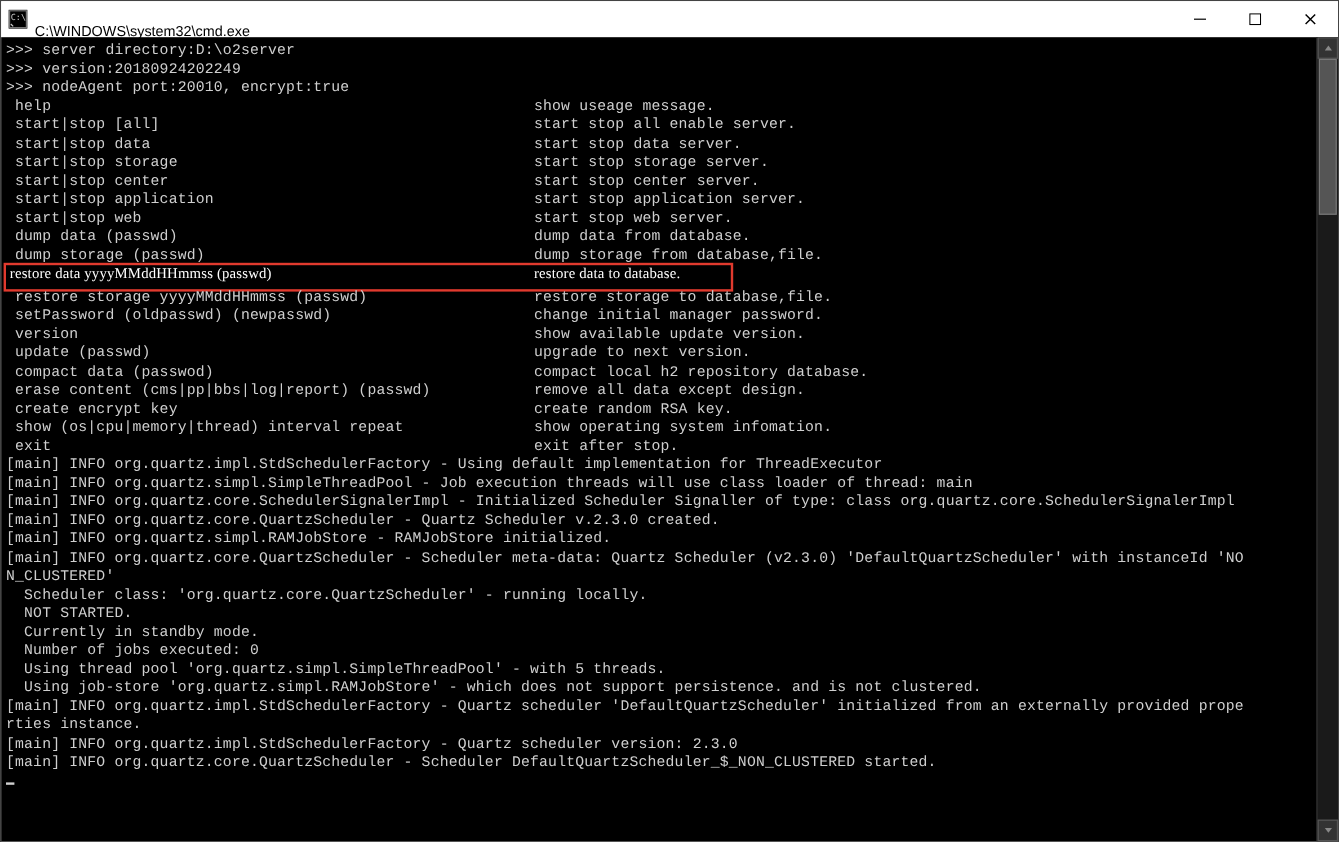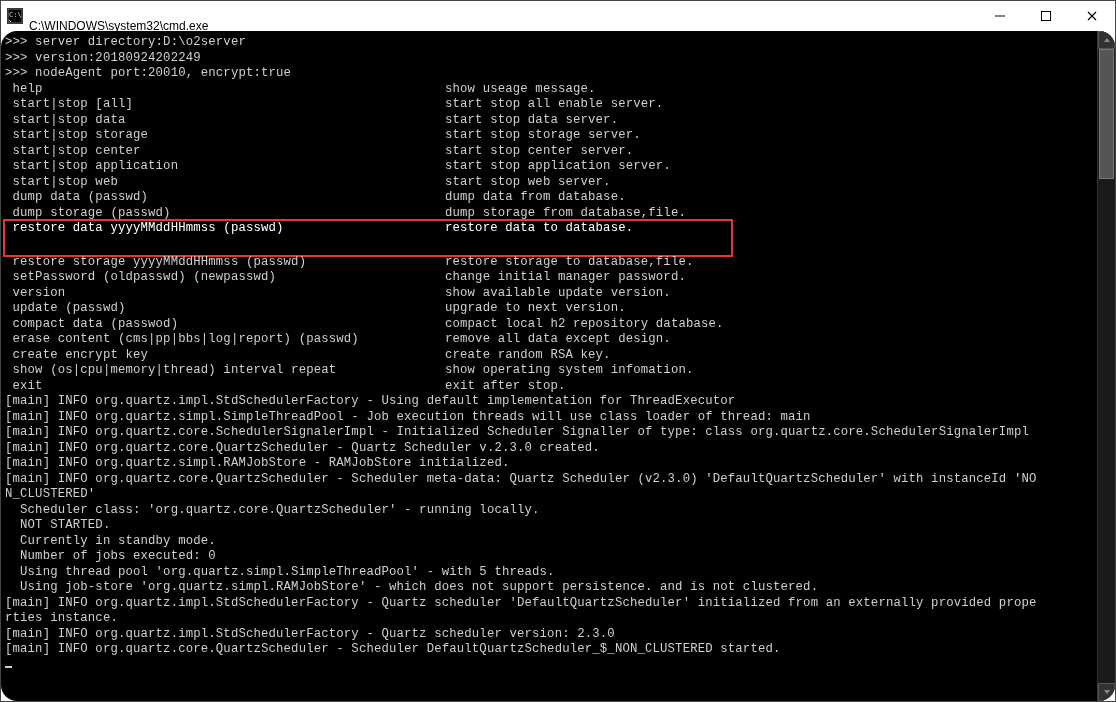--- a/index.html
+++ b/index.html
@@ -5,31 +5,31 @@
   * { box-sizing: border-box; }
   html,body { margin:0; padding:0; }
   body { width:1116px; height:702px; background:#fff; font-family:"Consolas","Courier New",monospace; font-size:12px; }
   .window { width:1116px; height:702px; border:1px solid #444; background:#fff; display:flex; flex-direction:column; }
   .titlebar { height:30px; background:#fff; display:flex; align-items:center; padding:0 0 0 6px; font-family:"Segoe UI","Tahoma",sans-serif; font-size:12px; color:#000; }
   .titlebar .icon { width:16px; height:16px; margin-right:6px; position:relative; }
   .titlebar .icon svg { width:16px; height:16px; }
   .titlebar .title { flex:1;margin-top:20px; }
   .wbtn { width:46px; height:30px; display:flex; align-items:center; justify-content:center; color:#000; }
   .wbtn svg { width:10px; height:10px; }
-  .client { flex:1; background:#000; overflow:hidden; position:relative; display:flex;border-radius:16px; }
+  .client { flex:1; background:#000; overflow:hidden; position:relative; display:flex; }
   .console { flex:1; padding:4px 4px 4px 4px; white-space:pre; color:#cfcfcf; line-height:15.5px; font-size:12.3px; letter-spacing:0.15px; }
   .scrollbar { width:18px; background:#1a1a1a; border-left:1px solid #333; display:flex; flex-direction:column; }
   .sb-btn { height:18px; background:#333; border:1px solid #555; display:flex; align-items:center; justify-content:center; }
   .sb-btn svg { width:8px; height:8px; fill:#888; }
   .sb-track { flex:1; position:relative; }
   .sb-thumb { position:absolute; left:1px; right:1px; top:0; height:130px; background:#555; border:1px solid #777; }
   .row { display:block; }
   .cmd  { display:inline-block; width:440px; }
   .desc { display:inline-block; }
-  .highlight { display:inline-block; border:2px solid #e13a2e; margin:-2px; padding:0 0 18px 0; }
+  .highlight { display:inline-block; border:2px solid #e13a2e; margin:-2px; padding:0 0 4px 0;font-family:Liberation Serif, serif; }
   .highlight .cmd { color:#fff; }
   .highlight .desc{ color:#fff; }
   .prompt { color:#cfcfcf; }
   .cursor { display:inline-block; width:7px; height:2px; background:#cfcfcf; margin-bottom:-0px; }
 </style>
 </head>
 <body>
 
 <div class="window">
   <div class="titlebar">

